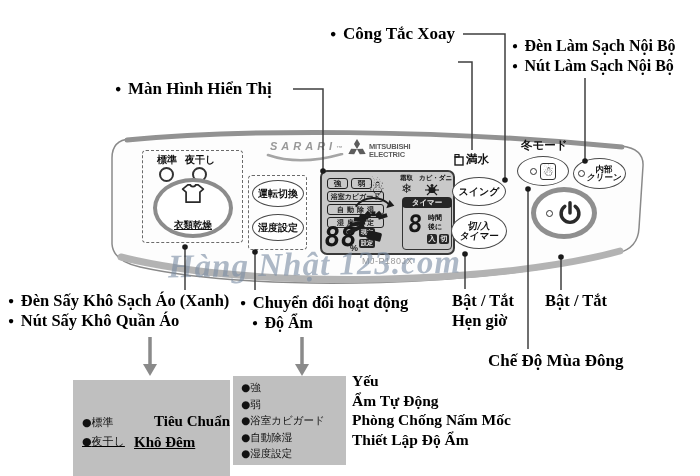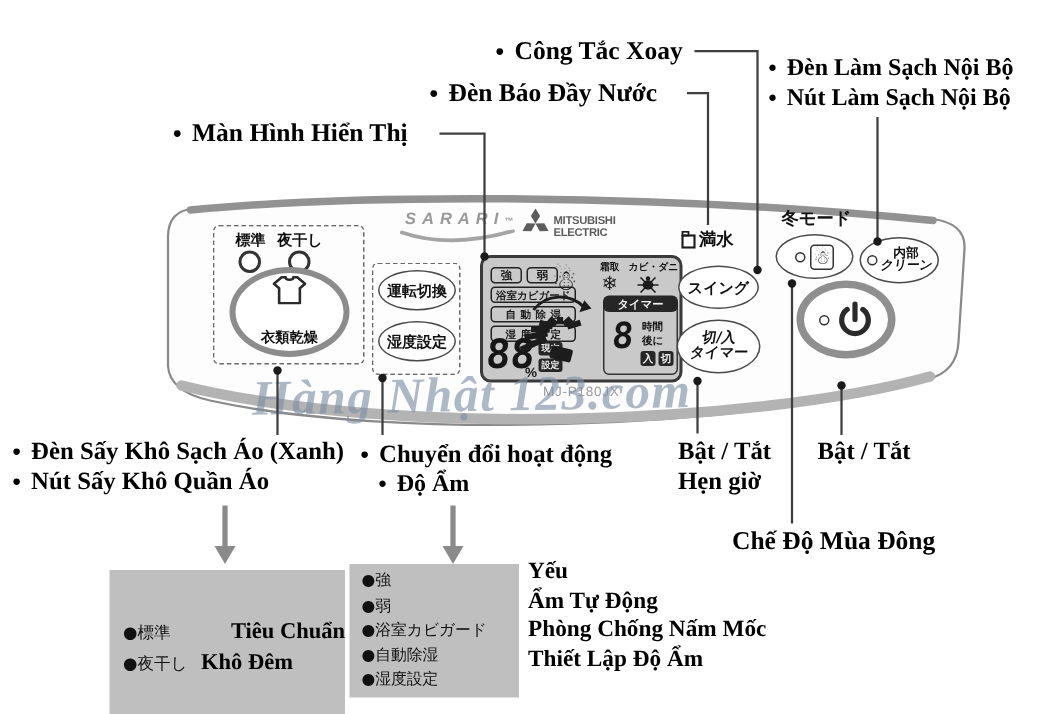--- a/index.html
+++ b/index.html
@@ -50,21 +50,21 @@
 
   <div class="abs dash-box" style="left:142px;top:150px;width:101px;height:93px;z-index:2;border-radius:4px;"></div>
   <div class="abs jp" style="left:152px;top:153px;width:30px;text-align:center;font-size:10px;font-weight:bold;z-index:3">標準</div>
   <div class="abs jp" style="left:182px;top:153px;width:36px;text-align:center;font-size:10px;font-weight:bold;z-index:3">夜干し</div>
   <div class="abs" style="left:159px;top:167px;width:15px;height:15px;border:2px solid #333;border-radius:50%;background:#fff;z-index:3;box-sizing:border-box;"></div>
   <div class="abs" style="left:192px;top:167px;width:15px;height:15px;border:2px solid #333;border-radius:50%;background:#fff;z-index:3;box-sizing:border-box;"></div>
   <div class="abs oval-btn" style="left:153px;top:178px;width:80px;height:60px;border:4.5px solid #8c8c8c;flex-direction:column;z-index:3;">
     <svg width="24" height="19" viewBox="0 0 26 22">
       <path d="M7,1 L10,1 C10,3.6 16,3.6 16,1 L19,1 L25,6 L21,9.5 L21,21 L5,21 L5,9.5 L1,6 Z" fill="#fff" stroke="#2a2a2a" stroke-width="2" stroke-linejoin="round"></path>
     </svg>
-    <div class="jp" style="font-size:9.5px;font-weight:bold;margin-top:16px;">衣類乾燥</div>
+    <div class="jp" style="font-size:9.5px;font-weight:bold;margin-top:16px;text-decoration:underline;">衣類乾燥</div>
   </div>
 
   <div class="abs dash-box" style="left:248px;top:175px;width:59px;height:75px;z-index:2;border-radius:4px;"></div>
   <div class="abs oval-btn jp" style="left:252px;top:180px;width:52px;height:27px;font-size:10px;font-weight:bold;z-index:3">運転切換</div>
   <div class="abs oval-btn jp" style="left:252px;top:214px;width:52px;height:27px;font-size:10px;font-weight:bold;z-index:3">湿度設定</div>
 
   <div class="abs" style="left:320px;top:170px;width:135px;height:85px;background:#c9c9c9;border:2px solid #3a3a3a;border-radius:7px;z-index:3;box-sizing:border-box;">
     <div class="abs lcd-chip jp" style="left:5px;top:6px;width:21px;height:11px;font-size:7.5px;">強</div>
     <div class="abs lcd-chip jp" style="left:29px;top:6px;width:21px;height:11px;font-size:7.5px;">弱</div>
     <div class="abs lcd-chip jp" style="left:5px;top:19px;width:57px;height:11px;font-size:7px;">浴室カビガード</div>
@@ -174,41 +174,40 @@
     <g stroke="#8a8a8a" stroke-width="3.5" fill="#8a8a8a">
       <line x1="150" y1="337" x2="150" y2="365"></line>
         <polygon points="143,364 157,364 150,376" stroke="none"></polygon>
       <line x1="302" y1="337" x2="302" y2="365"></line>
         <polygon points="295,364 309,364 302,376" stroke="none"></polygon>
     </g>
   </svg>
 
   <div class="abs vn blt" style="left:115px;top:79px;font-size:17px;z-index:6">Màn Hình Hiển Thị</div>
   <div class="abs vn blt" style="left:330px;top:24px;font-size:17px;z-index:6">Công Tắc Xoay</div>
-  <div class="abs vn blt" style="left:286px;top:52px;font-size:17px;z-index:6">Đèn Báo Đầy Nước</div>
   <div class="abs vn blt" style="left:512px;top:37px;font-size:16px;z-index:6">Đèn Làm Sạch Nội Bộ</div>
   <div class="abs vn blt" style="left:512px;top:57px;font-size:16px;z-index:6">Nút Làm Sạch Nội Bộ</div>
 
   <div class="abs vn blt" style="left:8px;top:291px;font-size:16.5px;z-index:6">Đèn Sấy Khô Sạch Áo (Xanh)</div>
   <div class="abs vn blt" style="left:8px;top:311px;font-size:16.5px;z-index:6">Nút Sấy Khô Quần Áo</div>
   <div class="abs vn blt" style="left:240px;top:293px;font-size:16.5px;z-index:6">Chuyển đổi hoạt động</div>
   <div class="abs vn blt" style="left:252px;top:314px;font-size:16px;z-index:6">Độ Ẩm</div>
   <div class="abs vn" style="left:452px;top:291px;font-size:16.5px;z-index:6">
     <div>Bật / Tắt</div>
       <div>Hẹn giờ</div>
   </div>
   <div class="abs vn" style="left:545px;top:291px;font-size:16.5px;z-index:6">Bật / Tắt</div>
   <div class="abs vn" style="left:488px;top:351px;font-size:17px;z-index:6">Chế Độ Mùa Đông</div>
 
   <div class="abs" style="left:73px;top:380px;width:157px;height:104px;background:#bfbfbf;z-index:2;display:flex;flex-direction:column;justify-content:center;padding-left:9px;box-sizing:border-box;gap:4px;">
     <div style="display:flex;align-items:baseline;">
       <span class="jp" style="font-size:11px;width:52px;">●<span>標準</span></span>
       <span class="vn" style="font-size:15px;margin-left:40px;">Tiêu Chuẩn</span>
     </div>
-    <div style="display:flex;align-items:center;">
+    <div style="display:flex;align-items:flex-start;text-decoration:underline;">
       <span class="jp" style="font-size:11px;width:52px;">●<span>夜干し</span></span>
       <span class="vn" style="font-size:15px;">Khô Đêm</span>
     </div>
   </div>
   <div class="abs" style="left:233px;top:376px;width:113px;height:89px;background:#bfbfbf;z-index:2;display:flex;flex-direction:column;justify-content:center;padding-left:8px;box-sizing:border-box;">
     <div class="jp" style="font-size:10.5px;line-height:16.5px;">●<span>強</span></div>
     <div class="jp" style="font-size:10.5px;line-height:16.5px;">●<span>弱</span></div>
     <div class="jp" style="font-size:10.5px;line-height:16.5px;">●<span>浴室カビガード</span></div>
     <div class="jp" style="font-size:10.5px;line-height:16.5px;">●<span>自動除湿</span></div>
     <div class="jp" style="font-size:10.5px;line-height:16.5px;">●<span>湿度設定</span></div>

